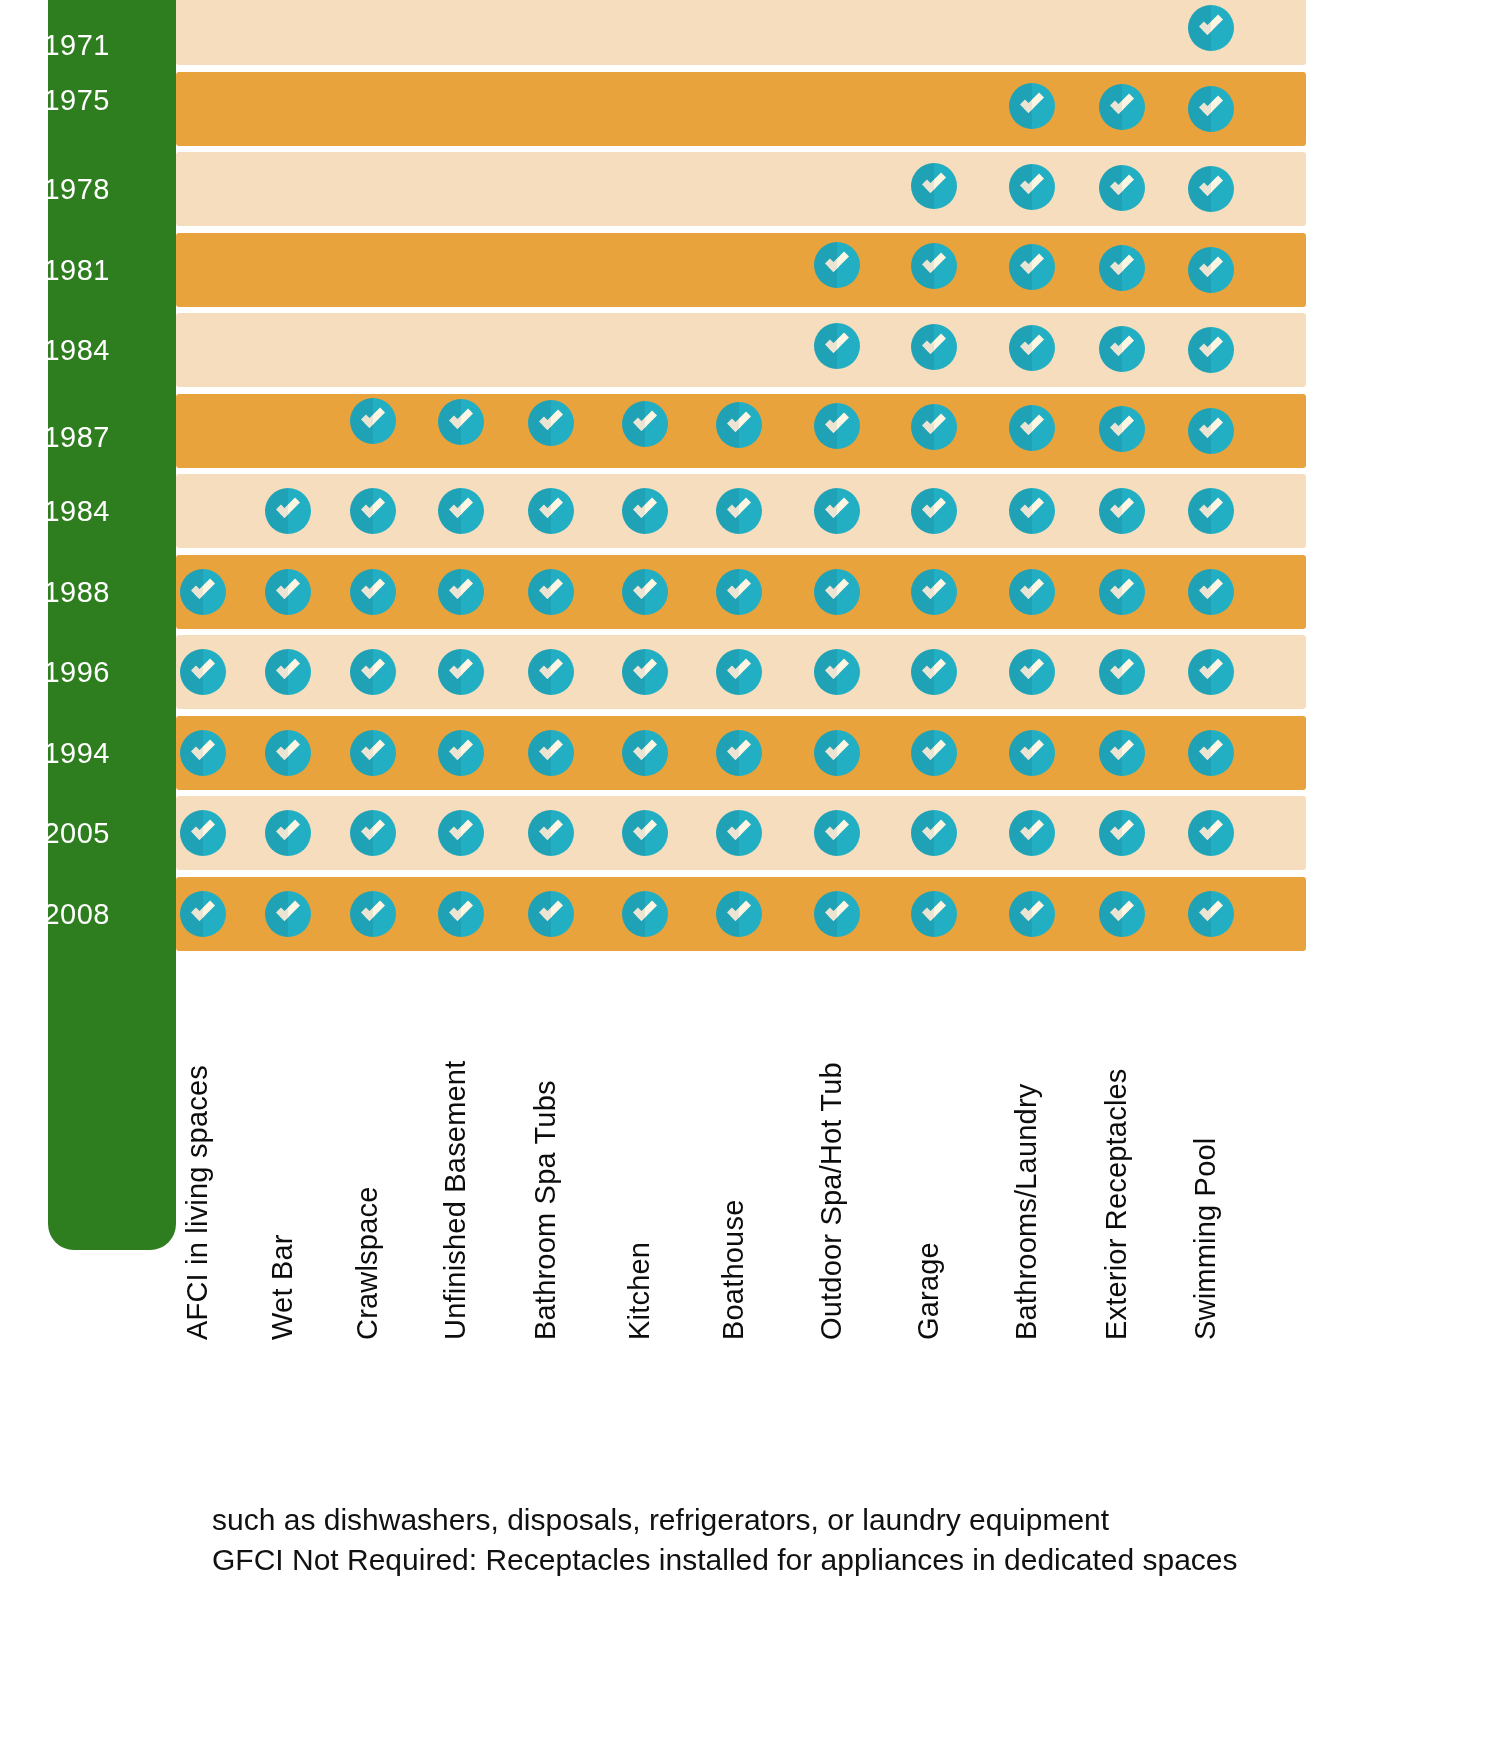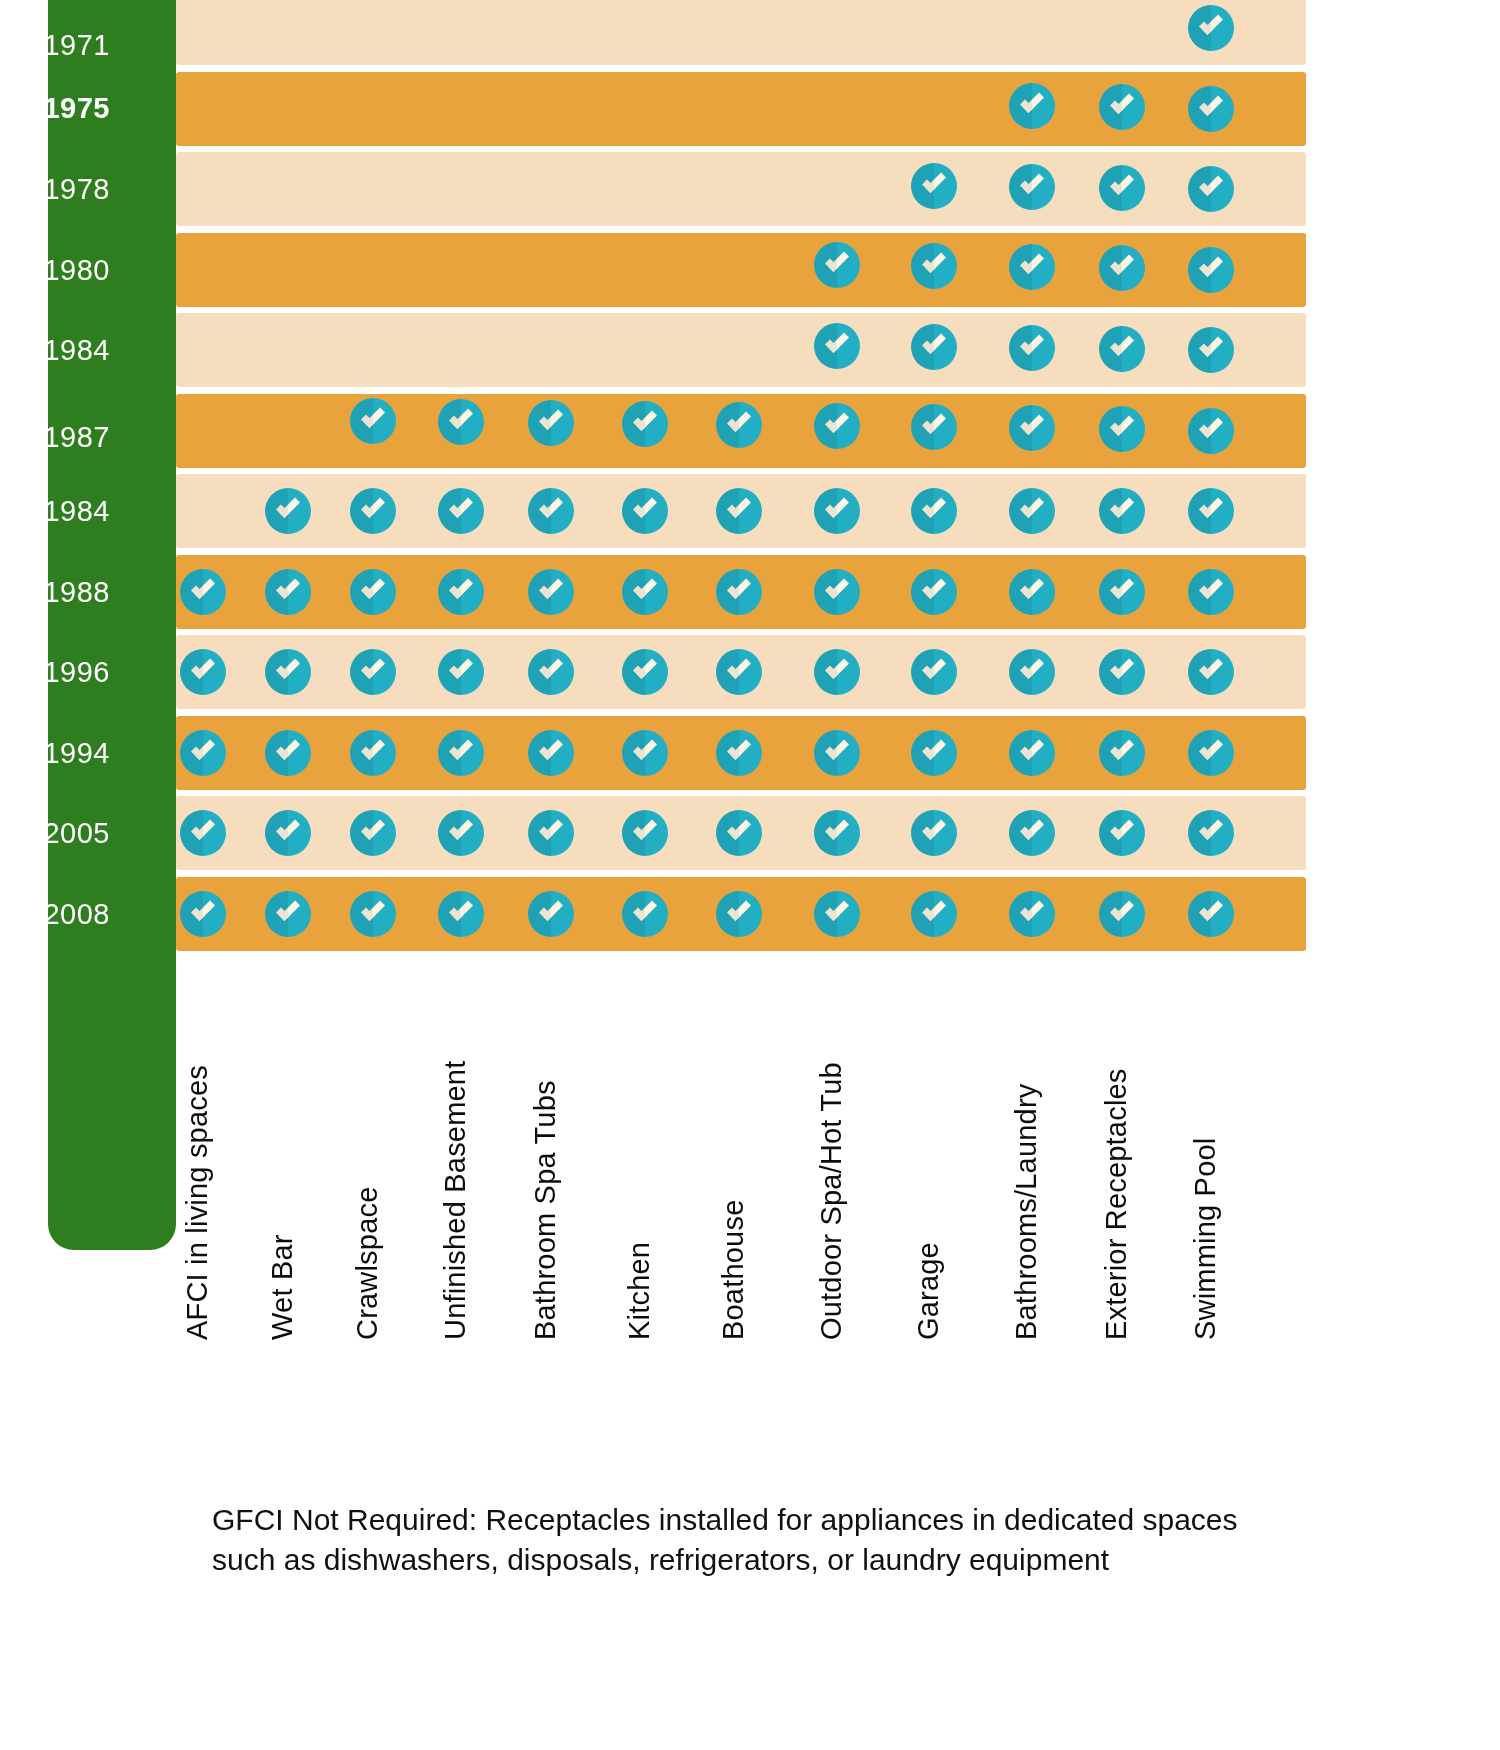--- a/index.html
+++ b/index.html
@@ -124,23 +124,23 @@
       <div class="band dark" style="top: 554.5px; height: 74px; width: 1130px;"></div>
       <div class="band light" style="top: 635px; height: 74px; width: 1130px;"></div>
       <div class="band dark" style="top: 715.5px; height: 74px; width: 1130px;"></div>
       <div class="band light" style="top: 796px; height: 74px; width: 1130px;"></div>
       <div class="band dark" style="top: 876.5px; height: 74px; width: 1130px;"></div>
     </div>
 
   <div id="year-rail"></div>
   <div id="year-labels">
       <div class="year-cell" style="top: 20px;">1971</div>
-      <div class="year-cell" style="top: 83px; font-weight: bold;">1975</div>
+      <div class="year-cell" style="top: 75px;">1975</div>
       <div class="year-cell" style="top: 164px;">1978</div>
-      <div class="year-cell" style="top: 244.5px;">1980</div>
+      <div class="year-cell" style="top: 244.5px;">1981</div>
       <div class="year-cell" style="top: 325px;">1984</div>
       <div class="year-cell" style="top: 412px;">1987</div>
       <div class="year-cell" style="top: 486px;">1984</div>
       <div class="year-cell" style="top: 566.5px;">1988</div>
       <div class="year-cell" style="top: 647px;">1996</div>
       <div class="year-cell" style="top: 727.5px;">1994</div>
       <div class="year-cell" style="top: 808px; text-align: right;">2005</div>
       <div class="year-cell" style="top: 888.5px;">2008</div>
     </div>
 
@@ -453,17 +453,17 @@
       <div class="col-label" style="left: 656px;">Kitchen</div>
       <div class="col-label" style="left: 750px;">Boathouse</div>
       <div class="col-label" style="left: 848px;">Outdoor Spa/Hot Tub</div>
       <div class="col-label" style="left: 945px;">Garage</div>
       <div class="col-label" style="left: 1043px;">Bathrooms/Laundry</div>
       <div class="col-label" style="left: 1133px;">Exterior Receptacles</div>
       <div class="col-label" style="left: 1222px;">Swimming Pool</div>
     </div>
 
   <div id="footnote">
+    <div>such as dishwashers, disposals, refrigerators, or laundry equipment</div>
     <div>GFCI Not Required: Receptacles installed for appliances in dedicated spaces</div>
-    <div>such as dishwashers, disposals, refrigerators, or laundry equipment</div>
   </div>
 
 </div>
 
 </body></html>

